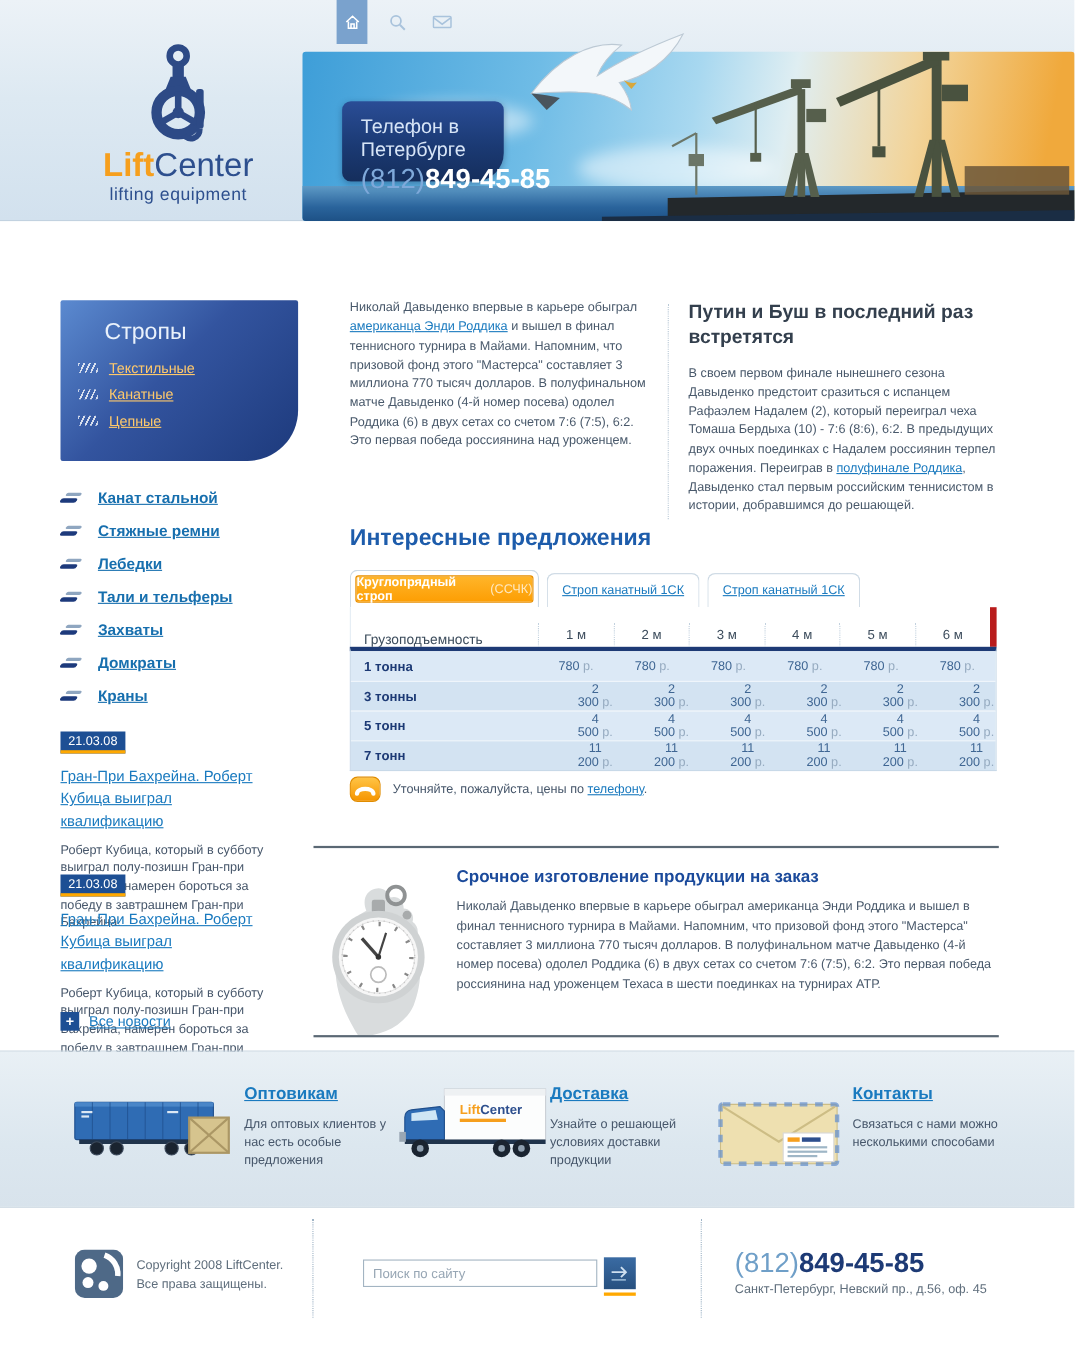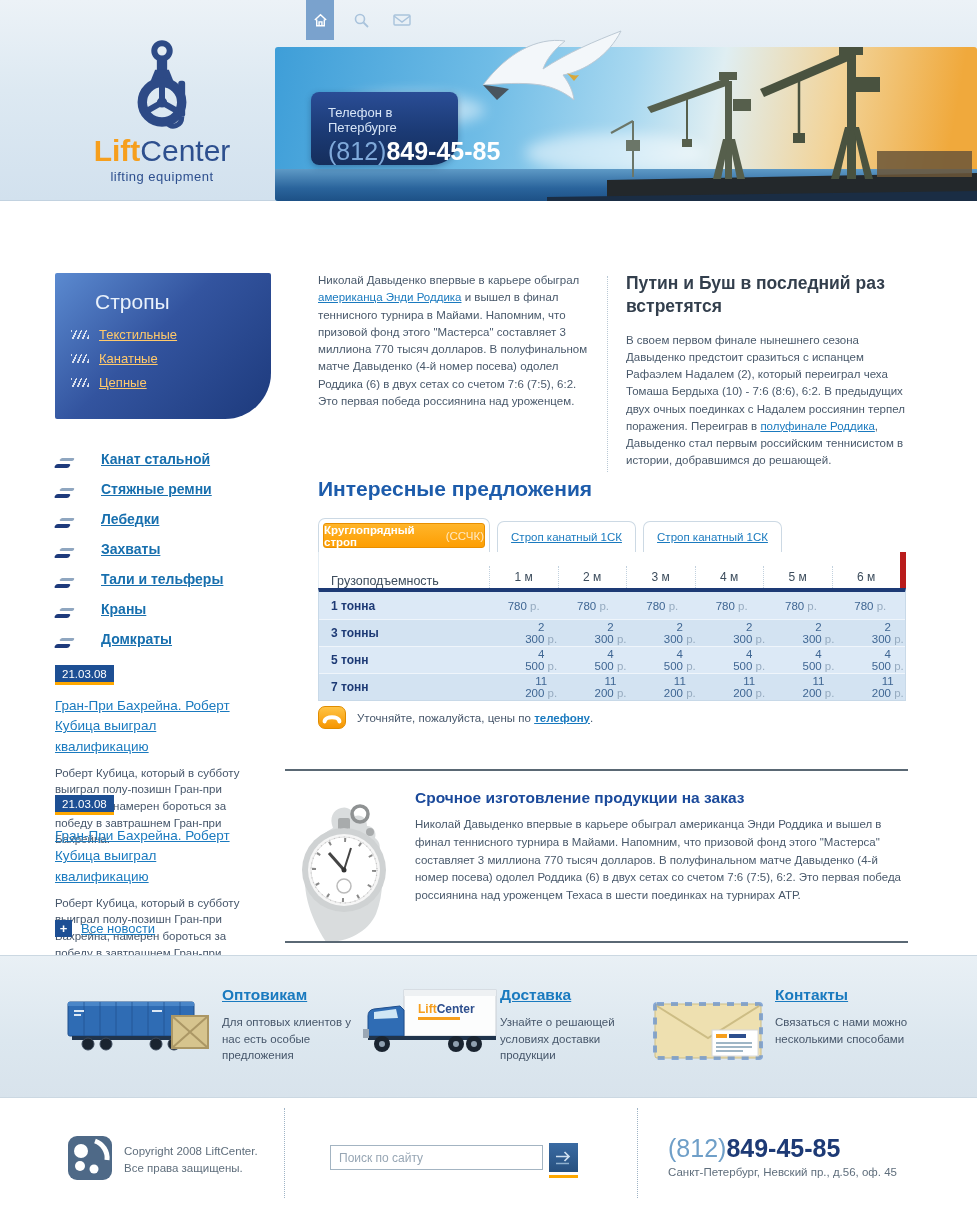--- a/index.html
+++ b/index.html
@@ -10,41 +10,41 @@
   
   .header-band { position:absolute; left:0; top:0; width:977px; height:201px;
     background:linear-gradient(180deg,#ecf2f7 0%,#dde9f2 45%,#d2e1ee 100%);
     border-bottom:1px solid #c2d2e0; }
 
   .logo { position:absolute; left:78px; top:38px; width:168px; text-align:center; }
   .logo-icon { display:block; margin:0 auto 2px; }
   .logo-text { font-size:30px; line-height:1; white-space:nowrap; }
   .logo-text .w1 { color:#f69f1d; font-weight:bold; }
   .logo-text .w2 { color:#2d4f8e; }
-  .logo-tagline { font-size:13px; color:#2d4f8e; margin-top:3px; letter-spacing:0.5px; }
+  .logo-tagline { font-size:16px; color:#2d4f8e; margin-top:3px; letter-spacing:0.5px; }
 
   .quick-icons { position:absolute; left:306px; top:0; display:flex; gap:13px; }
   .qi { width:28px; height:40px; display:flex; align-items:center; justify-content:center; cursor:pointer; }
   .qi-active { background:#7aa2cd; }
 
   
   .banner { position:absolute; left:275px; top:47px; width:702px; height:154px; border-radius:3px;
     background:linear-gradient(100deg,#3e9ed8 0%,#6fbce6 30%,#a8d8f0 50%,#dfeef2 62%,#f2d49a 78%,#f0a93c 95%);
   }
   .cloud { position:absolute; background:rgba(255,255,255,.5); border-radius:50%; filter:blur(7px); }
   .cloud1 { left:60px; top:46px; width:150px; height:34px; }
   .cloud2 { left:250px; top:86px; width:180px; height:40px; }
   .banner-sea { position:absolute; left:0; bottom:0; width:100%; height:32px;
     background:linear-gradient(180deg,#5e9ac6 0%,#2a649c 60%,#1d5186 100%); border-radius:0 0 3px 3px; }
   .cranes { position:absolute; right:0; bottom:0; }
   .seagull { position:absolute; left:196px; top:-24px; }
   .phone-box { position:absolute; left:36px; top:45px; width:147px; height:73px;
     background:linear-gradient(180deg,#2a4d96 0%,#1b3a74 55%,#152e5c 100%);
     border-radius:8px 8px 26px 8px; padding:13px 0 0 17px; box-shadow:0 2px 6px rgba(20,40,80,.35); }
-  .pb-label { font-size:13px; color:#d7e5f7; }
+  .pb-label { font-size:18px; color:#d7e5f7; }
   .pb-number { margin-top:4px; font-size:25px; line-height:1; white-space:nowrap; }
   .pb-code { color:#7fa9da; }
   .pb-num { color:#fff; font-weight:bold; }
 
   
   .nav-bar { position:absolute; left:275px; top:203px; width:631px; height:35px; background:#fff;
     border-radius:5px; box-shadow:0 3px 6px rgba(110,130,155,.45); display:flex; }
   .nav-item { flex:1; display:flex; align-items:center; justify-content:center; font-size:12px;
     font-weight:bold; color:#1a6fb5; cursor:pointer; position:relative; }
   .nav-item + .nav-item { border-left:1px dotted #c5d3e0; }
@@ -59,21 +59,21 @@
     background:linear-gradient(135deg,#5b8ad0 0%,#33549f 45%,#1d3a7c 100%);
     border-radius:2px 2px 46px 2px; padding-top:17px; }
   .slings-title { margin-left:40px; color:#e9f1fb; font-size:21px; }
   .slings-links { margin-top:13px; }
   .slings-row { display:flex; align-items:center; gap:10px; margin:0 0 9px 16px; }
   .hatch-icon { width:18px; height:9px; flex:none;
     background:repeating-linear-gradient(115deg, rgba(255,255,255,.8) 0 1.5px, transparent 1.5px 4.5px); }
   .slings-link { color:#ffc96b; font-size:13px; }
 
   .catalog { position:absolute; left:55px; top:437px; width:210px; }
-  .catalog-row { display:flex; align-items:flex-end; gap:26px; height:30px; }
+  .catalog-row { display:flex; align-items:center; gap:14px; height:30px; }
   .dash-icon { width:20px; height:9px; position:relative; flex:none; }
   .dash-icon::before { content:""; position:absolute; top:0; left:5px; width:14px; height:3px;
     border-radius:2px; background:#8fa6c0; transform:skewX(-28deg); }
   .dash-icon::after { content:""; position:absolute; bottom:0; left:0; width:15px; height:3.5px;
     border-radius:2px; background:#1d3a7c; transform:skewX(-28deg); }
   .catalog-link { color:#176fae; font-size:14px; font-weight:bold; }
 
   .news-item { position:absolute; left:55px; width:198px; }
   .news-1 { top:664px; } .news-2 { top:794px; }
   .date-badge { display:inline-block; background:#1d4f94; color:#fff; font-size:11.5px;
@@ -118,21 +118,21 @@
   .pt-row + .pt-row { border-top:1px solid #eff5fb;gap:35px; }
   .pt-rowlabel { font-size:12px; font-weight:bold; color:#1d3a75; }
   .pt-price { font-size:11.5px; }
   .pt-price .num { color:#3f6693; }
   .pt-price .cur { color:#96abc0; }
 
   .phone-note { position:absolute; left:318px; top:706px; display:flex; align-items:center; gap:11px; }
   .phone-icon { width:28px; height:23px; background:linear-gradient(180deg,#ffc445,#f69500);
     border:1px solid #e08c00; border-radius:7px; display:flex; align-items:center; justify-content:center; }
   .phone-note-text { font-size:11.5px; color:#46566a; }
-  .phone-note-text a { color:#1a7abf;font-weight:bold; }
+  .phone-note-text a { color:#1a7abf; }
 
   .hline { position:absolute; left:285px; width:623px; height:2px; background:#5a6874; }
   .hline-1 { top:769px; } .hline-2 { top:941px; }
 
   .stopwatch { position:absolute; left:288px; top:774px; }
   .co-title { position:absolute; left:415px; top:789px; font-size:15.5px; font-weight:bold; color:#1b4a9b; }
   .co-text { position:absolute; left:415px; top:816px; width:493px; font-size:11.5px; color:#49596b; line-height:1.55; }
 
   
   .feature-band { position:absolute; left:0; top:955px; width:977px; height:143px;
@@ -277,33 +277,33 @@
       <div class="catalog-row">
         <span class="dash-icon"></span>
         <a class="catalog-link">Стяжные ремни</a>
       </div>
       <div class="catalog-row">
         <span class="dash-icon"></span>
         <a class="catalog-link">Лебедки</a>
       </div>
       <div class="catalog-row">
         <span class="dash-icon"></span>
+        <a class="catalog-link">Тали и тельферы</a>
+      </div>
+      <div class="catalog-row">
+        <span class="dash-icon"></span>
         <a class="catalog-link">Захваты</a>
       </div>
       <div class="catalog-row">
         <span class="dash-icon"></span>
-        <a class="catalog-link">Тали и тельферы</a>
+        <a class="catalog-link">Домкраты</a>
       </div>
       <div class="catalog-row">
         <span class="dash-icon"></span>
         <a class="catalog-link">Краны</a>
-      </div>
-      <div class="catalog-row">
-        <span class="dash-icon"></span>
-        <a class="catalog-link">Домкраты</a>
       </div>
     </div>
 
   <div class="news-item news-1">
     <span class="date-badge">21.03.08</span>
     <a class="news-title">Гран-При Бахрейна. Роберт Кубица выиграл квалификацию</a>
     <p class="news-text">Роберт Кубица, который в субботу выиграл полу-позишн Гран-при Бахрейна, намерен бороться за победу в завтрашнем Гран-при Бахрейна.</p>
   </div>
   <div class="news-item news-2">
     <span class="date-badge">21.03.08</span>

